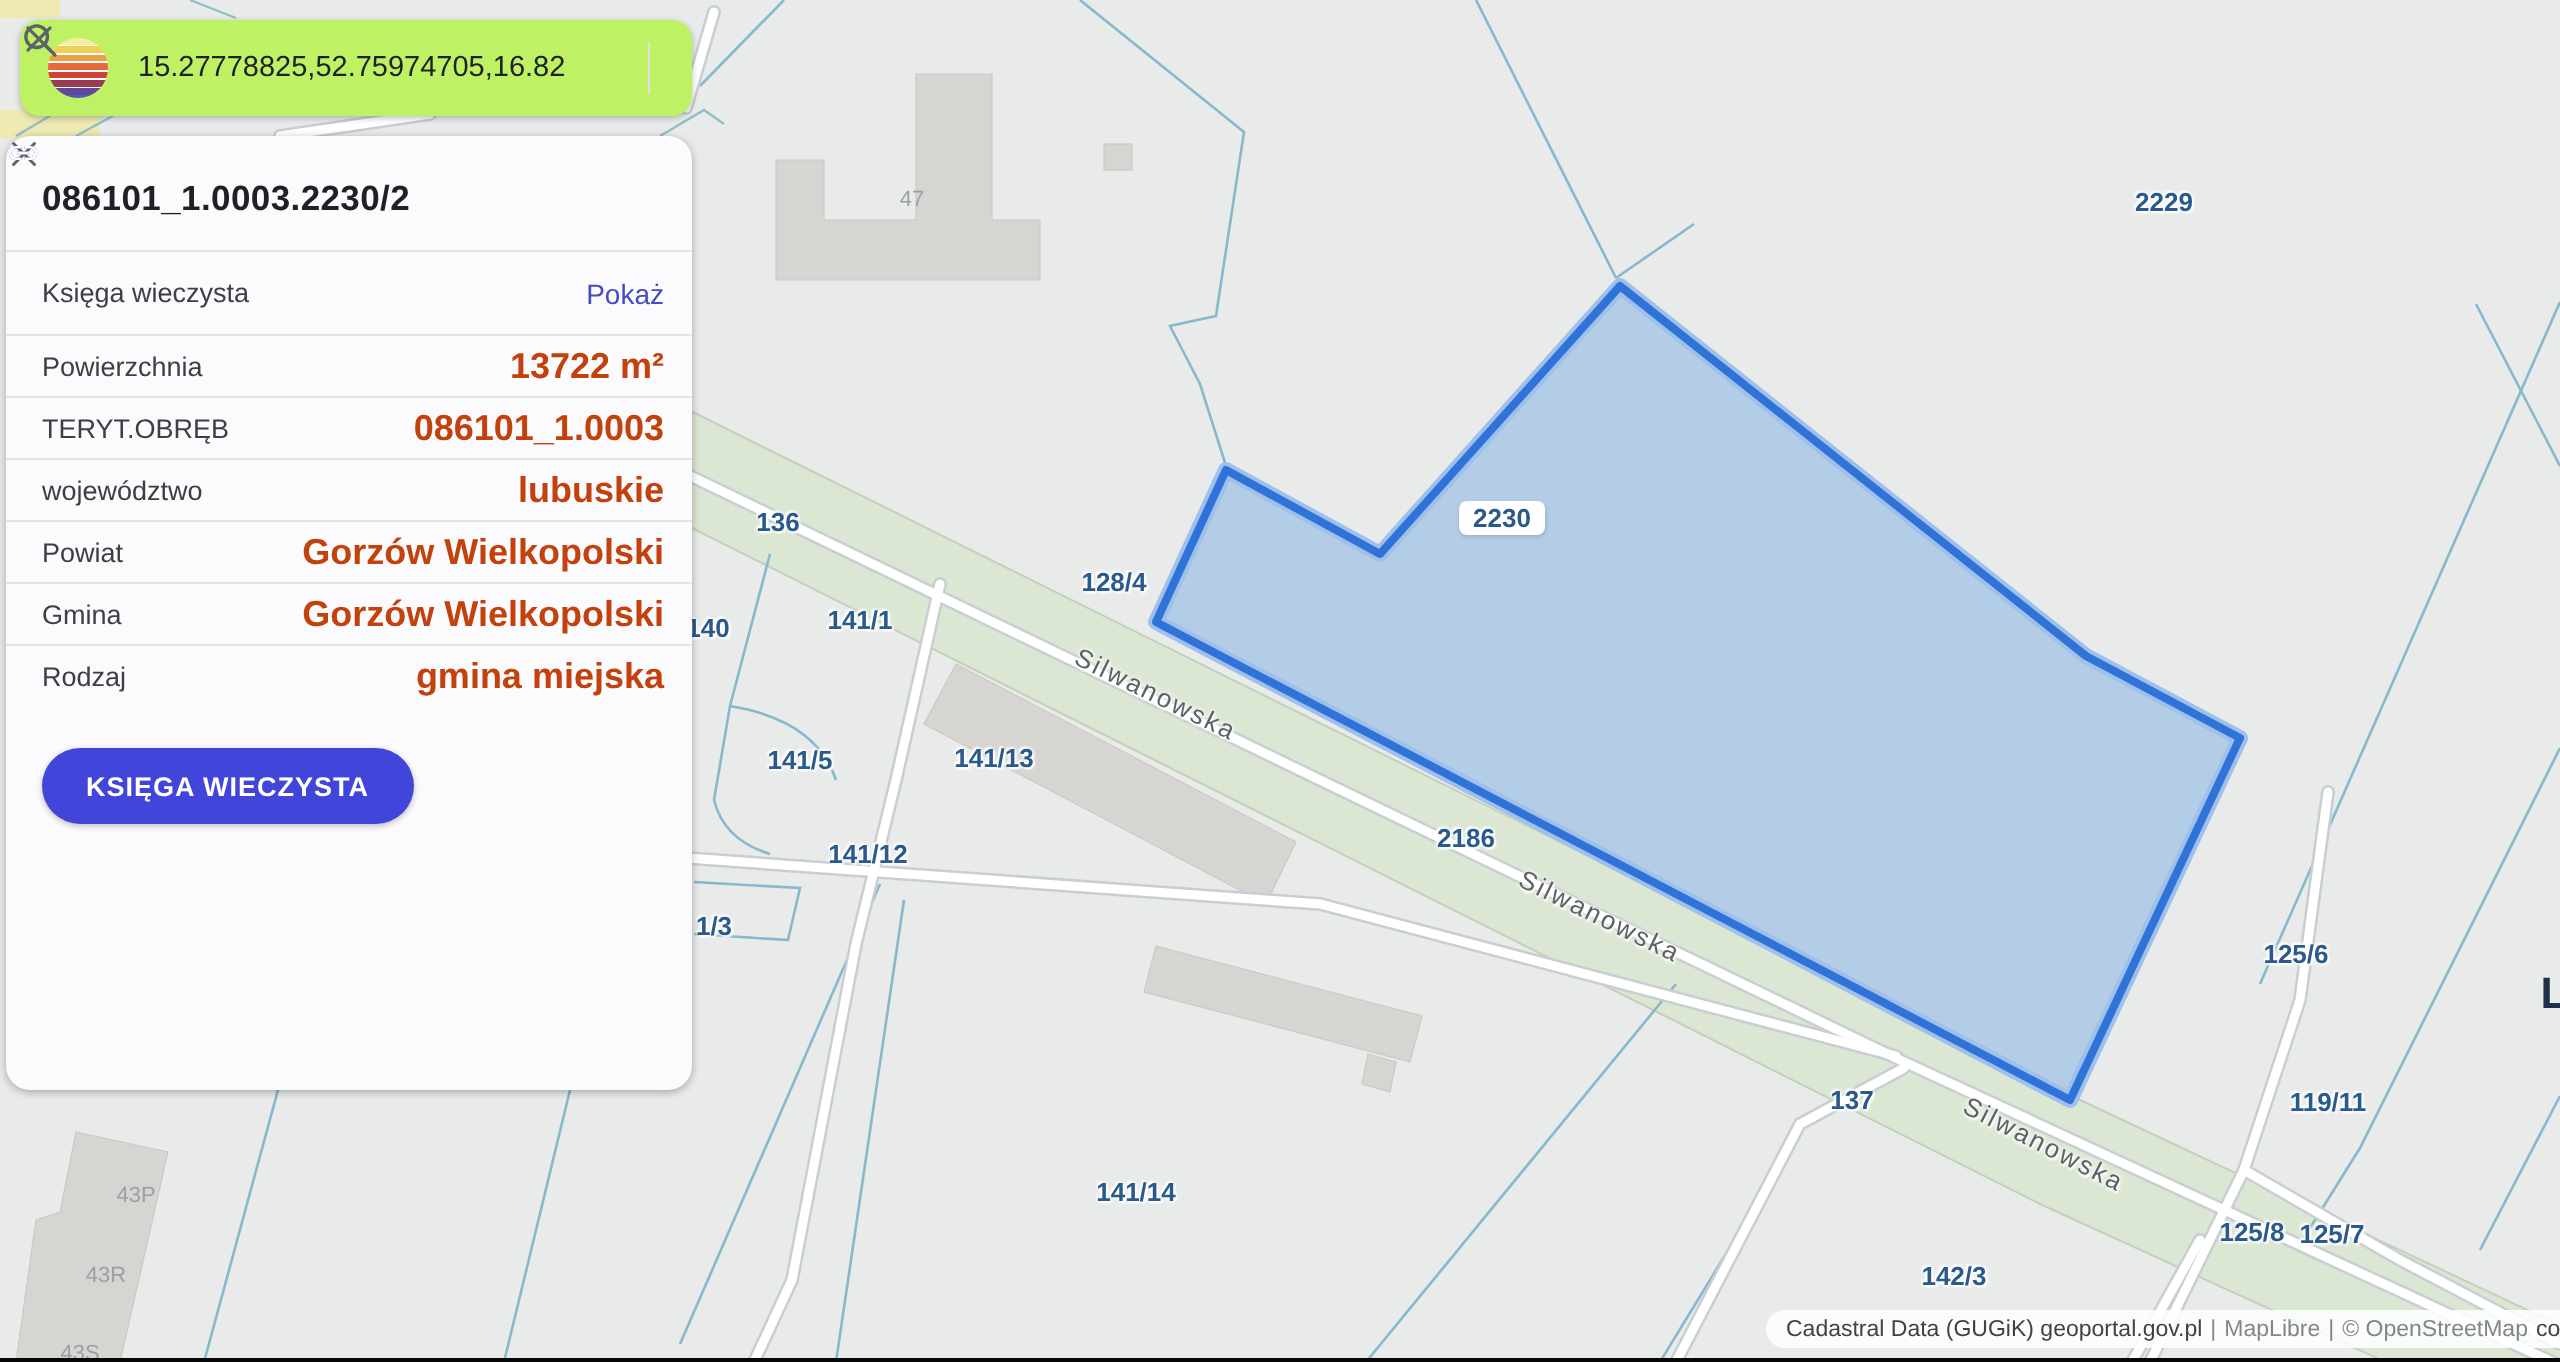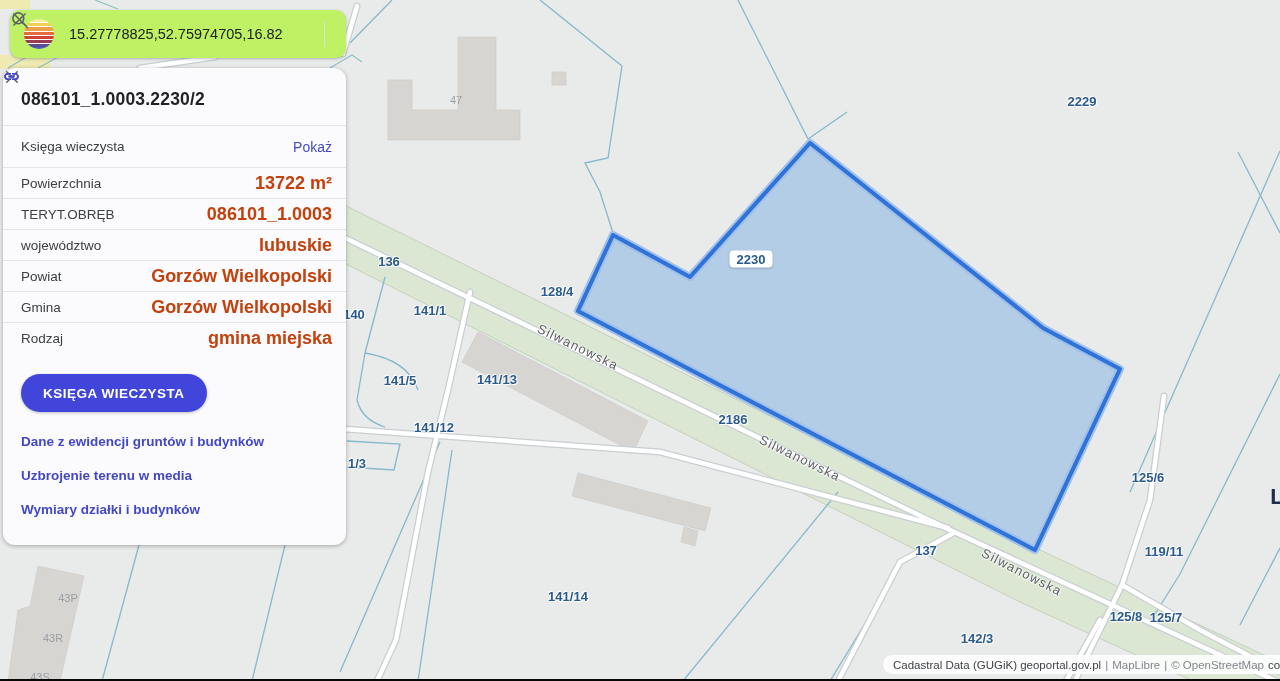--- a/index.html
+++ b/index.html
@@ -246,40 +246,20 @@
 
     <div class="btn-wrap">
       <button class="kw-button">
         <svg width="17" height="17" viewBox="0 0 24 24" fill="currentColor">
           <path d="M3.9,12c0-1.71,1.39-3.1,3.1-3.1h4V7H7c-2.76,0-5,2.24-5,5s2.24,5,5,5h4v-1.9H7C5.29,15.1,3.9,13.71,3.9,12z M8,13h8v-2H8V13z M17,7h-4v1.9h4c1.71,0,3.1,1.39,3.1,3.1s-1.39,3.1-3.1,3.1h-4V17h4c2.76,0,5-2.24,5-5S19.76,7,17,7z"></path>
         </svg>
         <span>KSIĘGA WIECZYSTA</span>
       </button>
     </div>
 
-    <div class="panel-links">
-      <a class="plink">
-        <svg width="17" height="17" viewBox="0 0 24 24" fill="currentColor">
-          <path d="M3.9,12c0-1.71,1.39-3.1,3.1-3.1h4V7H7c-2.76,0-5,2.24-5,5s2.24,5,5,5h4v-1.9H7C5.29,15.1,3.9,13.71,3.9,12z M8,13h8v-2H8V13z M17,7h-4v1.9h4c1.71,0,3.1,1.39,3.1,3.1s-1.39,3.1-3.1,3.1h-4V17h4c2.76,0,5-2.24,5-5S19.76,7,17,7z"></path>
-        </svg>
-        <span>Dane z ewidencji gruntów i budynków</span>
-      </a>
-      <a class="plink">
-        <svg width="17" height="17" viewBox="0 0 24 24" fill="currentColor">
-          <path d="M3.9,12c0-1.71,1.39-3.1,3.1-3.1h4V7H7c-2.76,0-5,2.24-5,5s2.24,5,5,5h4v-1.9H7C5.29,15.1,3.9,13.71,3.9,12z M8,13h8v-2H8V13z M17,7h-4v1.9h4c1.71,0,3.1,1.39,3.1,3.1s-1.39,3.1-3.1,3.1h-4V17h4c2.76,0,5-2.24,5-5S19.76,7,17,7z"></path>
-        </svg>
-        <span>Uzbrojenie terenu w media</span>
-      </a>
-      <a class="plink">
-        <svg width="17" height="17" viewBox="0 0 24 24" fill="currentColor">
-          <path d="M3.9,12c0-1.71,1.39-3.1,3.1-3.1h4V7H7c-2.76,0-5,2.24-5,5s2.24,5,5,5h4v-1.9H7C5.29,15.1,3.9,13.71,3.9,12z M8,13h8v-2H8V13z M17,7h-4v1.9h4c1.71,0,3.1,1.39,3.1,3.1s-1.39,3.1-3.1,3.1h-4V17h4c2.76,0,5-2.24,5-5S19.76,7,17,7z"></path>
-        </svg>
-        <span>Wymiary działki i budynków</span>
-      </a>
-    </div>
   </div>
 
   <div class="attribution">
     <span>Cadastral Data (GUGiK) geoportal.gov.pl</span>
     <span class="dim">|</span>
     <span class="dim">MapLibre</span>
     <span class="dim">|</span>
     <span class="dim">© OpenStreetMap</span>
     <span>contribu</span>
   </div>

